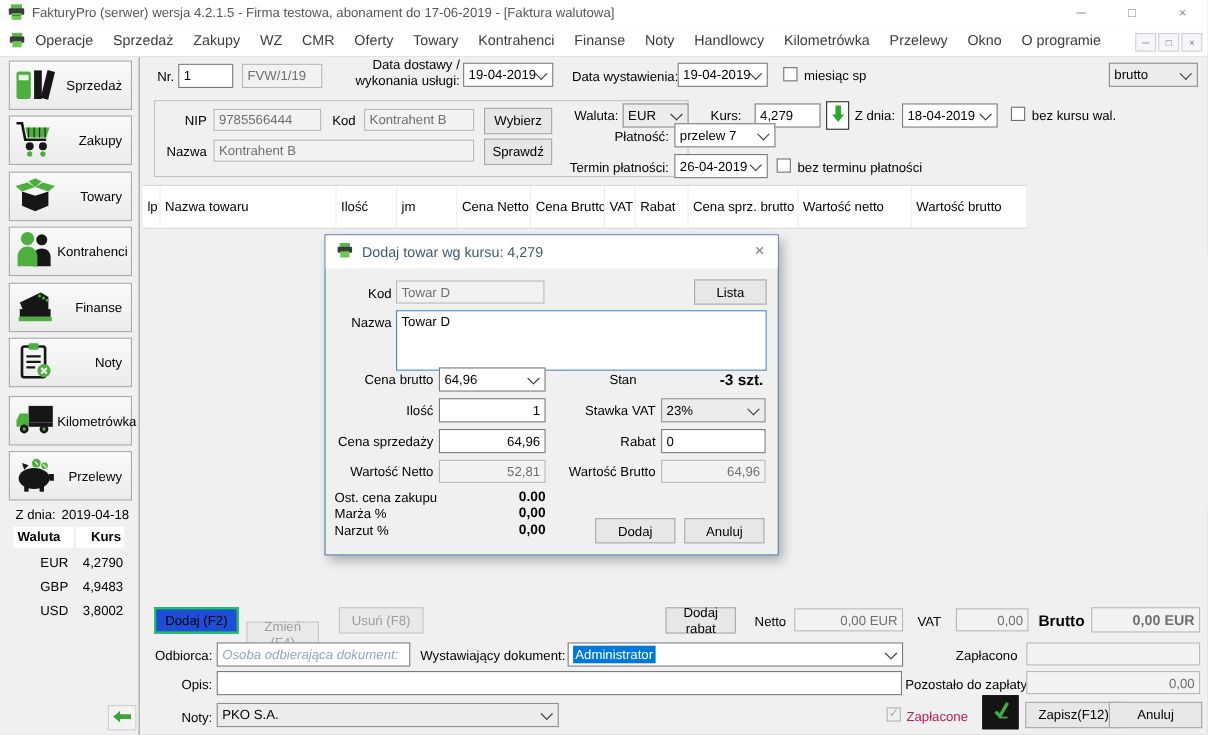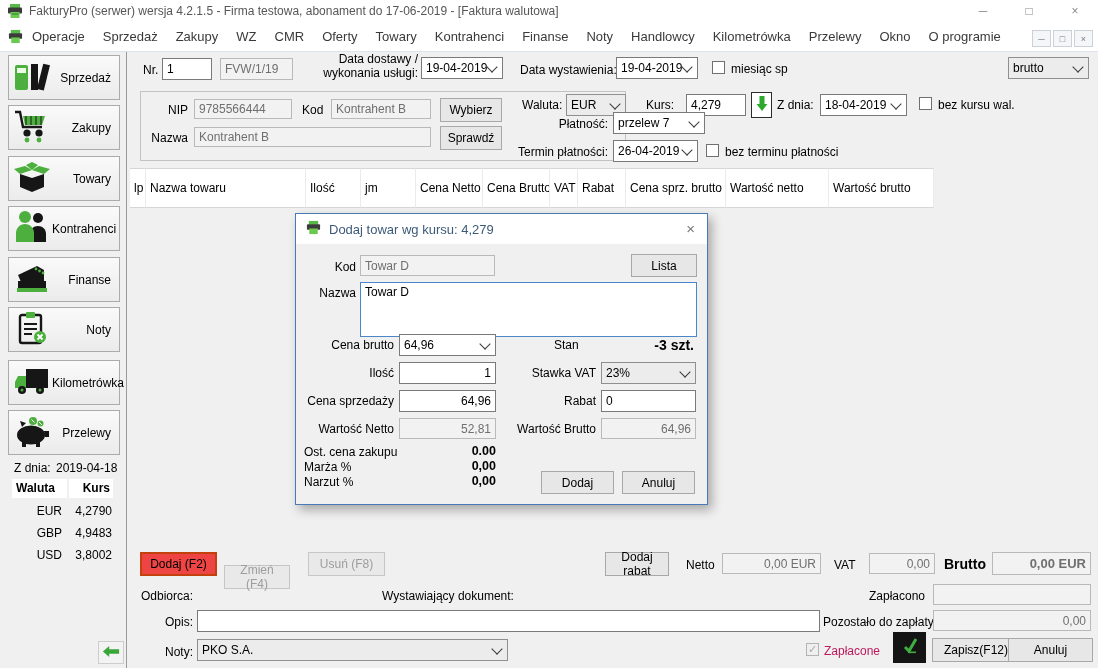--- a/index.html
+++ b/index.html
@@ -28,21 +28,21 @@
   .in{position:absolute;box-sizing:border-box;border:1px solid #7a7a7a;background:#fff;font:12px "Liberation Sans",sans-serif;padding:1px 4px;outline:none;color:#000;}
   .in::placeholder{color:#8fa7bf;font-style:italic;}
   .dis{background:#f2f2f2;border-color:#b9b9b9;color:#6f6f6f;}
   .combo{position:absolute;box-sizing:border-box;border:1px solid #7a7a7a;background:#fff;font-size:12px;display:flex;align-items:center;padding:0 16px 0 4px;overflow:hidden;white-space:nowrap;}
   .combo.gray{background:#ececec;border-color:#8f8f8f;}
   .chev{position:absolute;right:6px;top:calc(50% - 5px);width:7px;height:7px;border-left:1px solid #3a3a3a;border-bottom:1px solid #3a3a3a;transform:rotate(-45deg);}
   .cbx{position:absolute;width:13px;height:13px;box-sizing:border-box;background:#fff;border:1px solid #707070;}
   .cbx.dis2{background:#efefef;border-color:#b3b3b3;color:#a9a9a9;font-size:11px;line-height:10px;text-align:center;}
   .btn{position:absolute;box-sizing:border-box;background:#e7e7e7;border:1px solid #a8a8a8;font:12px "Liberation Sans",sans-serif;display:flex;align-items:center;justify-content:center;}
   .btn.disb{color:#9d9d9d;background:#e9e9e9;border-color:#c6c6c6;}
-  .btn.focus{border:2px solid #c2410c;background:#ef4444;}
+  .btn.focus{border:2px solid #22c55e;background:#1d4ed8;}
   .panel{position:absolute;border:1px solid #c3c3c3;box-sizing:border-box;}
   
   .grid-header{position:absolute;left:130px;top:168px;display:flex;height:40px;}
   .gh-cell{background:#fff;border-right:1px solid #ebebeb;border-top:1px solid #d6d6d6;border-bottom:1px solid #d6d6d6;display:flex;align-items:center;padding:0 4px;box-sizing:border-box;font-size:12px;white-space:nowrap;overflow:hidden;}
   
   .dialog{position:absolute;left:295px;top:213px;width:413px;height:292px;background:#f0f0f0;border:1px solid #4a7ab5;box-shadow:4px 5px 10px rgba(0,0,0,.30);box-sizing:border-box;z-index:10;}
   .dlg-title{position:absolute;left:0;top:0;width:100%;height:30px;background:#fff;display:flex;align-items:center;box-sizing:border-box;padding:0 10px;}
   .dlg-title-text{margin-left:8px;color:#3d5a78;font-size:13px;}
   .dlg-close{position:absolute;right:12px;top:6px;color:#7a7a7a;font-size:15px;}
   .nazwa-box{position:absolute;left:64px;top:68px;width:337px;height:55px;background:#fff;border:1px solid #4a86c8;box-sizing:border-box;padding:2px 4px;font-size:12px;}
@@ -292,21 +292,26 @@
   <button class="btn disb" style="left:308px;top:552px;width:77px;height:24px">Usuń (F8)</button>
   <button class="btn" style="left:605px;top:552px;width:64px;height:24px">Dodaj rabat</button>
   <span class="lbl" style="left:686px;top:558px">Netto</span>
   <input class="in dis r" style="left: 722px; top: 553px; width: 99px; height: 21px;" value="0,00 EUR">
   <span class="lbl" style="left:834px;top:558px">VAT</span>
   <input class="in dis r" style="left: 869px; top: 553px; width: 66px; height: 21px;" value="0,00">
   <span class="lbl b" style="left:944px;top:556px;font-size:14px">Brutto</span>
   <input class="in dis r b" style="left: 992px; top: 552px; width: 99px; height: 23px; font-size: 13px; font-weight: bold;" value="0,00 EUR">
 
   <span class="lbl r" style="left:133px;top:589px;width:60px">Odbiorca:</span>
+  <input class="in" style="left: 197px; top: 584px; width: 176px; height: 22px;" placeholder="Osoba odbierająca dokument:">
   <span class="lbl r" style="left:382px;top:589px;width:130px">Wystawiający dokument:</span>
+  <div class="combo" style="left:516px;top:584px;width:305px;height:22px">
+    <span class="selhl">Administrator</span>
+    <span class="chev"></span>
+  </div>
   <span class="lbl r" style="left:855px;top:589px;width:70px">Zapłacono</span>
   <input class="in dis r" style="left: 933px; top: 584px; width: 158px; height: 21px;" value="">
 
   <span class="lbl r" style="left:133px;top:615px;width:60px">Opis:</span>
   <input class="in" style="left: 197px; top: 610px; width: 623px; height: 22px;" value="">
   <span class="lbl r" style="left:823px;top:615px;width:102px">Pozostało do zapłaty</span>
   <input class="in dis r" style="left: 933px; top: 610px; width: 158px; height: 21px;" value="0,00">
 
   <span class="lbl r" style="left:133px;top:645px;width:60px">Noty:</span>
   <div class="combo gray" style="left:197px;top:639px;width:311px;height:22px">

